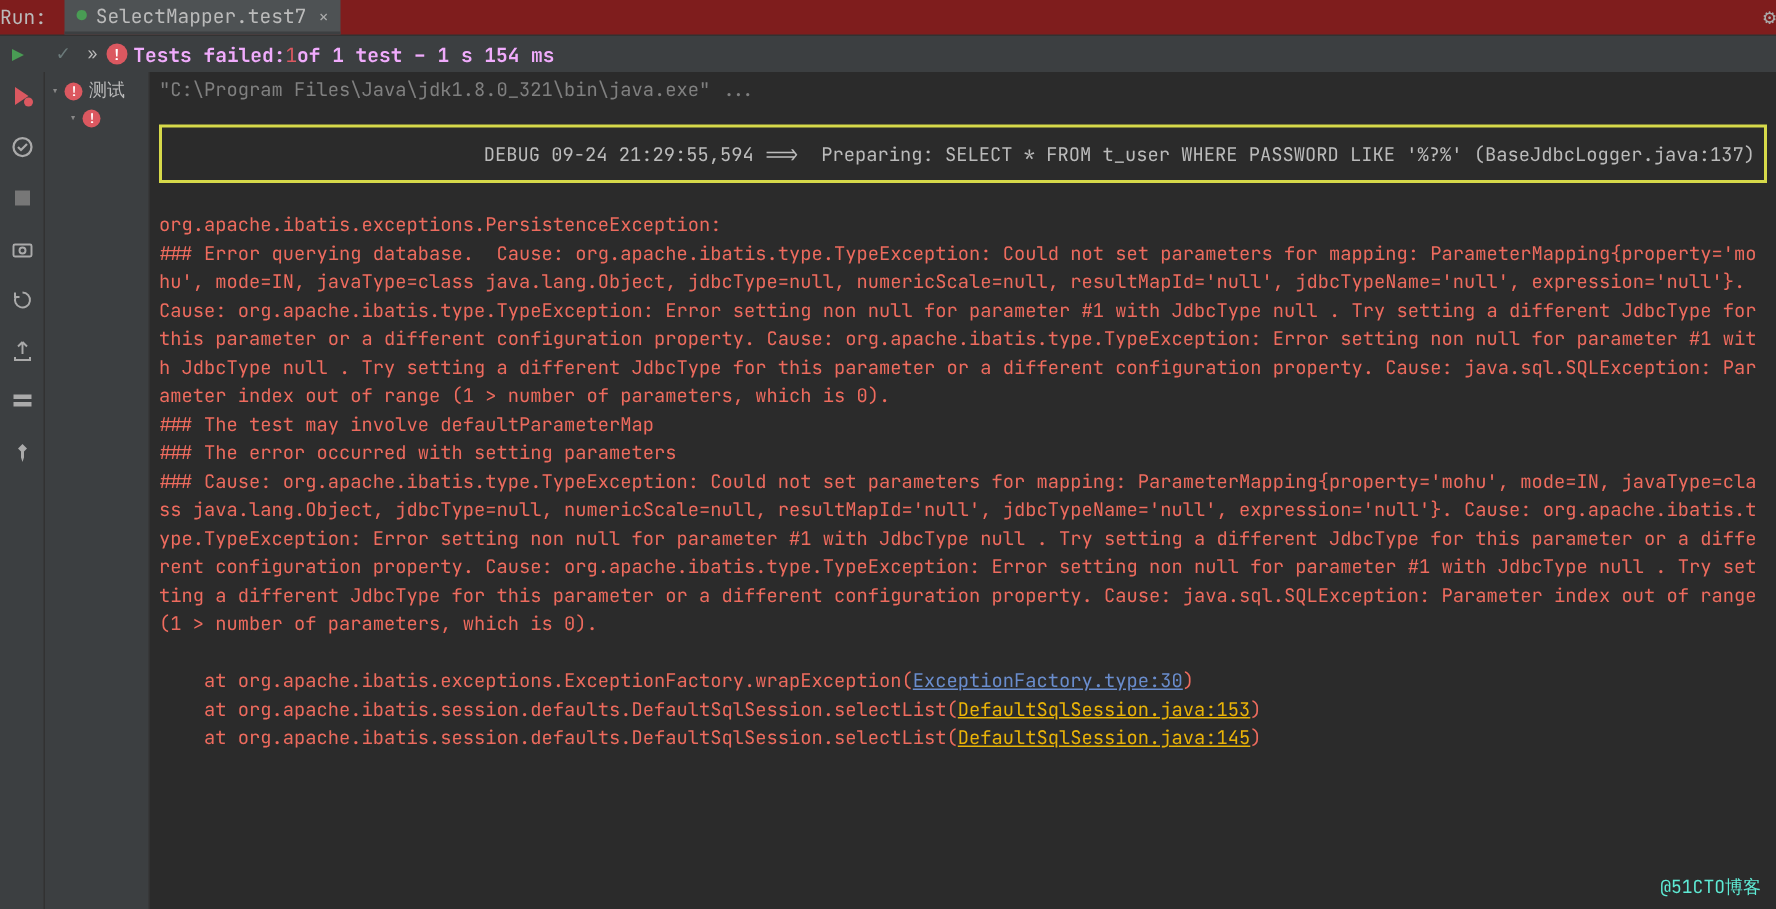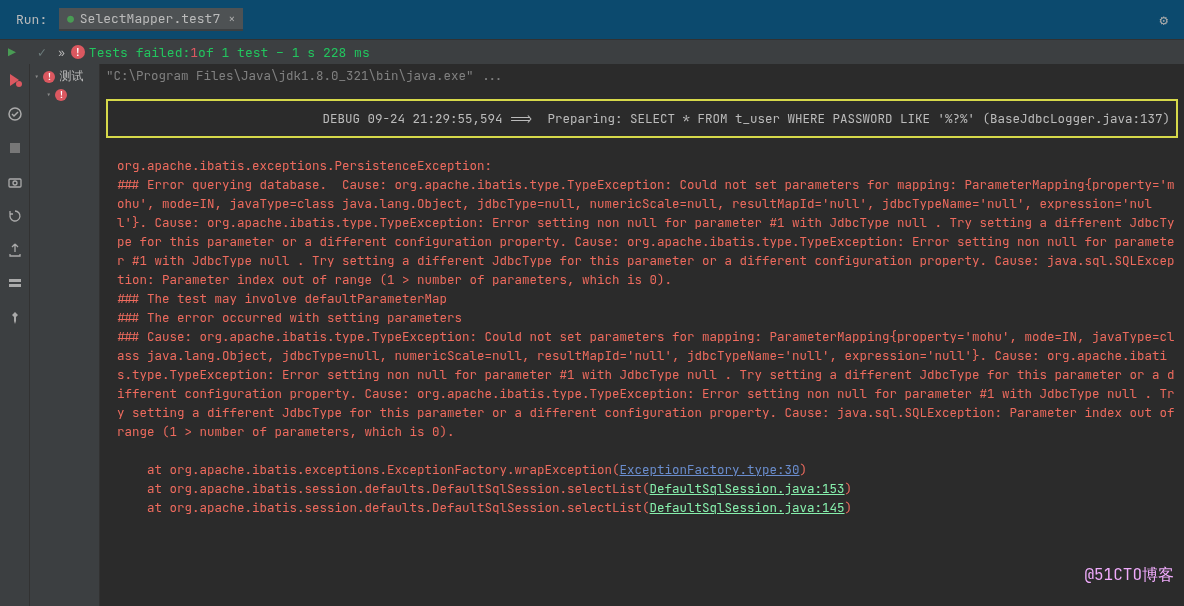--- a/index.html
+++ b/index.html
@@ -6,25 +6,25 @@
 body {
   width: 1184px; height: 606px;
   background: #2b2b2b;
   font-family: "JetBrains Mono", Consolas, monospace;
   font-size: 13px;
   color: #bbbbbb;
   overflow: hidden;
   position: relative;
 }
 .titlebar {
-  height: 40px;
-  background: #0c4a6e;
+  height: 24px;
+  background: #7f1d1d;
   border-bottom: 1px solid #323232;
   display: flex; align-items: center;
-  padding: 0 16px;
+  padding: 0 0;
   color: #bbbbbb;
 }
 .titlebar .run-label { margin-right: 12px; }
 .titlebar .tab {
   display: flex; align-items: center; gap: 6px;
   padding: 2px 8px;
   background: #4e5254;
   border-bottom: 2px solid #3c3f41;
 }
 .titlebar .tab-icon { color: #499c54; font-size: 11px; }
@@ -38,21 +38,21 @@
   padding: 0 8px;
 }
 .statusbar .check { color: #6b7a7a; margin: 0 6px 0 22px; font-size: 14px; }
 .statusbar .chev { color: #bbbbbb; margin: 0 6px; font-size: 11px; }
 .statusbar .failicon {
   background: #db5860; color: #fff;
   border-radius: 50%; width: 14px; height: 14px;
   display: inline-flex; align-items: center; justify-content: center;
   font-size: 10px; font-weight: bold; margin-right: 4px;
 }
-.statusbar .failtext { color: #22c55e; }
+.statusbar .failtext { color: #f0abfc; font-weight: bold; }
 .statusbar .failcount { color: #db5860; }
 .body-row { display: flex; height: calc(100% - 48px); }
 .leftgutter {
   width: 30px; background: #3c3f41;
   border-right: 1px solid #323232;
   display: flex; flex-direction: column; align-items: center;
   padding-top: 8px; gap: 14px;
 }
 .leftgutter svg { width: 16px; height: 16px; }
 .tree-col {
@@ -78,31 +78,31 @@
   font-size: 12.5px;
   line-height: 19px;
 }
 .console .pathline { color: #808080; }
 .highlight-box {
   border: 2px solid #d6d94a;
   padding: 8px 6px;
   margin: 14px 0 18px 0;
 }
 .highlight-box .dbg { color: #bbbbbb; white-space: pre; text-align: right; }
-.errblock { color: #ee6b5e; margin-left: 11px; }
+.errblock { color: #ee6b5e; }
 .errblock .lnk { color: #6a8dcd; text-decoration: underline; }
-.errblock .dimlnk { color: #86efac; text-decoration: underline; text-align: center; }
+.errblock .dimlnk { color: #eab308; text-decoration: underline; text-align: center; }
 .errblock pre {
   font-family: inherit;
   white-space: pre-wrap;
   word-break: break-all;
 }
 .watermark {
-  position: absolute; right: 10px; bottom: 20px;
-  color: #f0abfc; font-size: 16px;
+  position: absolute; right: 10px; bottom: 6px;
+  color: #5eead4; font-size: 12px;
 }
 </style>
 </head>
 <body>
 
 <div class="titlebar">
   <span class="run-label">Run:</span>
   <div class="tab">
     <span class="tab-icon">●</span>
     <span>SelectMapper.test7</span>
@@ -112,21 +112,21 @@
   <span class="gear">⚙</span>
 </div>
 
 <div class="statusbar">
   <span style="color:#499c54">▶</span>
   <span class="check">✓</span>
   <span class="chev">»</span>
   <span class="failicon">!</span>
   <span class="failtext">Tests failed:</span>
   <span class="failcount"> 1 </span>
-  <span class="failtext">of 1 test – 1 s 228 ms</span>
+  <span class="failtext">of 1 test – 1 s 154 ms</span>
 </div>
 
 <div class="body-row">
   <div class="leftgutter">
     <span><svg viewBox="0 0 16 16">
           <path d="M3 2l9 6-9 6z" fill="#db5860"></path>
           <circle cx="12" cy="12" r="3" fill="#db5860"></circle>
         </svg></span>
     <span><svg viewBox="0 0 16 16">
           <circle cx="8" cy="8" r="6" fill="none" stroke="#aaaaaa" stroke-width="1.5"></circle>

